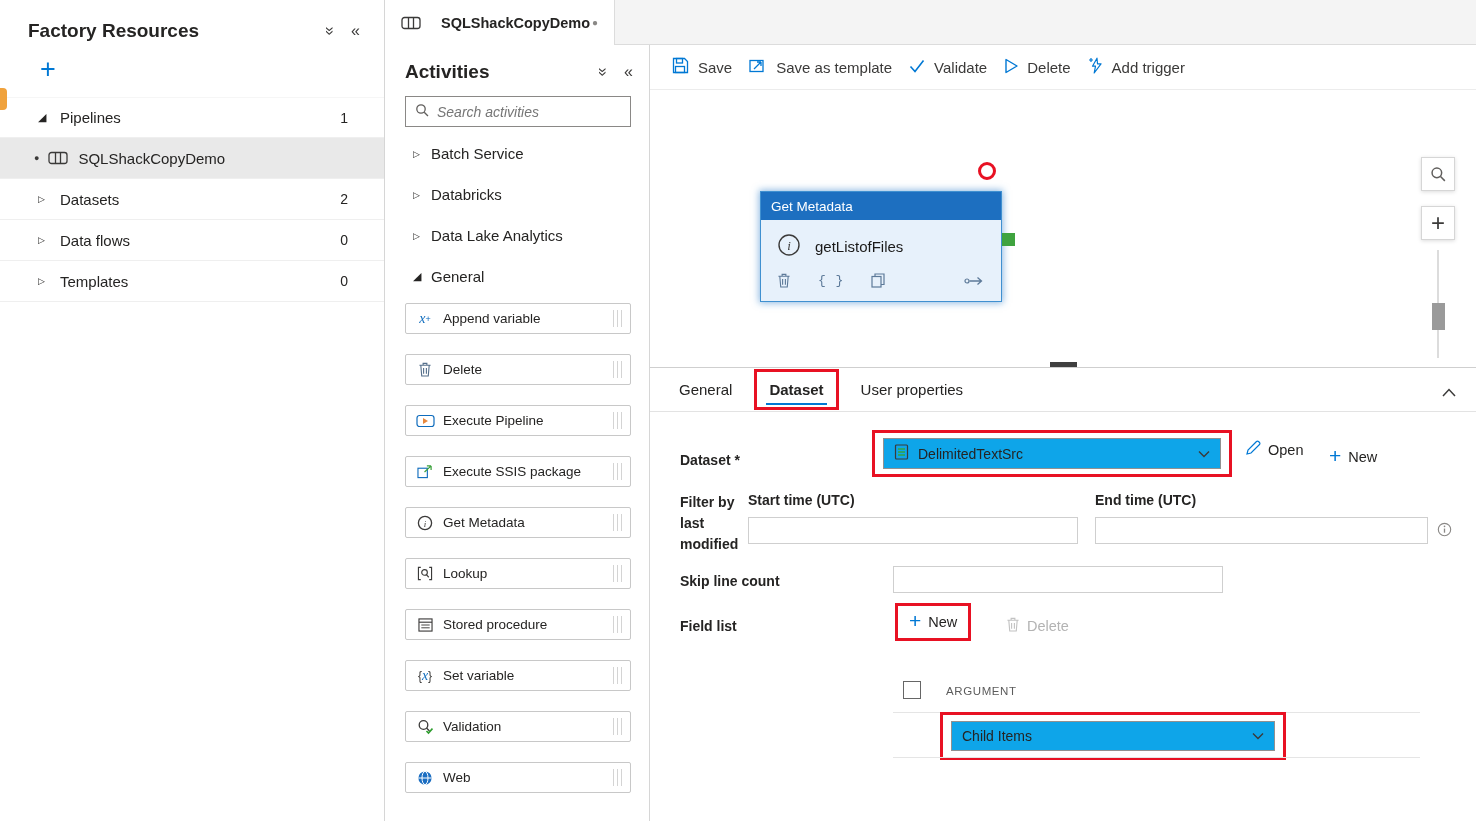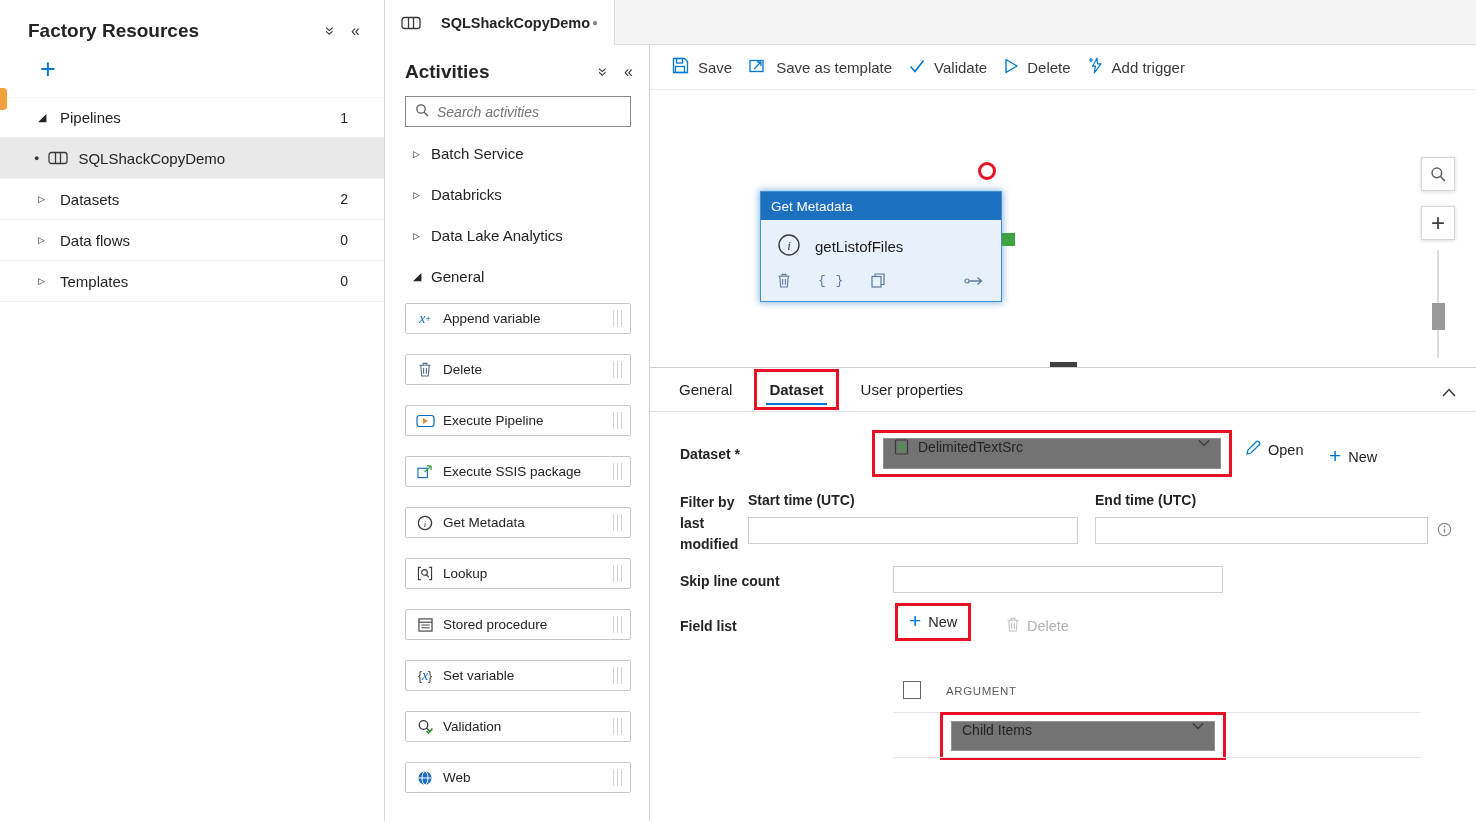--- a/index.html
+++ b/index.html
@@ -81,51 +81,51 @@
   .ptab.active { font-weight:bold; }
   .ptab.active::after { content:""; position:absolute; left:-1px; right:-1px; bottom:7px; height:2px; background:#0078d4; }
   .tab-annot { position:absolute; left:-13px; right:-13px; top:1px; bottom:2px; border:3px solid #e81123; pointer-events:none; }
   .prop-collapse { position:absolute; right:20px; top:15px; cursor:pointer; }
 
   .prop-form { position:relative; flex:1; font-size:14px; }
   .abs { position:absolute; }
   .flabel { font-weight:bold; font-size:14px; color:#252423; }
   .req { margin-left:4px; font-weight:bold; }
   .annot { border:3px solid #e81123; display:inline-block; }
-  .dd { display:flex; gap:9px; height:31px; border:1px solid #919191; background:#737373; padding:0 10px; font-size:14px; color:#252423; cursor:pointer; }
+  .dd { display:flex; align-items:center; gap:9px; height:31px; border:1px solid #919191; background:#0ea5e9; padding:0 10px; font-size:14px; color:#252423; cursor:pointer; }
   .dd .chev { margin-left:auto; display:inline-flex; }
   .tx { height:27px; border:1px solid #cfcfcf; font-size:14px; padding:0 8px; font-family:inherit; outline:none; background:#fff; }
   .linkbtn { display:flex; align-items:center; gap:7px; font-size:14.5px; color:#252423; cursor:pointer; white-space:nowrap; }
   .plus { color:#0078d4; font-size:21px; line-height:1; margin-top:-3px; }
   .linkbtn.disabled { color:#b3b3b3; cursor:default; }
   .cb { width:18px; height:18px; border:1px solid #666; background:#fff; cursor:pointer; }
   .colhead { font-size:11.5px; letter-spacing:.6px; color:#5c5c5c; }
   .hline { border-top:1px solid #e5e5e5; height:0; }
 
-  .f-dataset-label { left:30px; top:34px; }
+  .f-dataset-label { left:30px; top:40px; }
   .f-dataset-annot { left:222px; top:18px; padding:5px 8px; }
   .f-dataset-annot .dd { width:338px; }
   .f-open { left:595px; top:28px; }
   .f-new  { left:679px; top:36px; }
   .f-filter-label { left:30px; top:80px; width:74px; line-height:21px; }
   .f-start-label { left:98px; top:80px; }
   .f-start-input { left:98px; top:105px; width:330px; }
   .f-end-label { left:445px; top:80px; }
   .f-end-input { left:445px; top:105px; width:333px; }
   .f-info { left:787px; top:110px; }
   .f-skip-label { left:30px; top:161px; }
   .f-skip-input { left:243px; top:154px; width:330px; }
   .f-field-label { left:30px; top:206px; }
   .f-fieldnew-annot { left:245px; top:191px; padding:7px 11px; }
   .f-delete { left:356px; top:205px; }
   .f-check { left:253px; top:269px; }
   .f-arg { left:296px; top:273px; }
   .f-line-top { left:243px; top:300px; width:527px; }
   .f-child-annot { left:290px; top:300px; padding:6px 8px; background:#fff; }
-  .f-child-annot .dd { width:264px; height:30px; }
+  .f-child-annot .dd { width:324px; height:30px; }
   .f-line-bottom { left:243px; top:345px; width:527px; }
 </style>
 </head>
 <body>
 
 <div class="app">
 
   <aside class="factory">
     <div class="notch"></div>
     <div class="panel-head">

